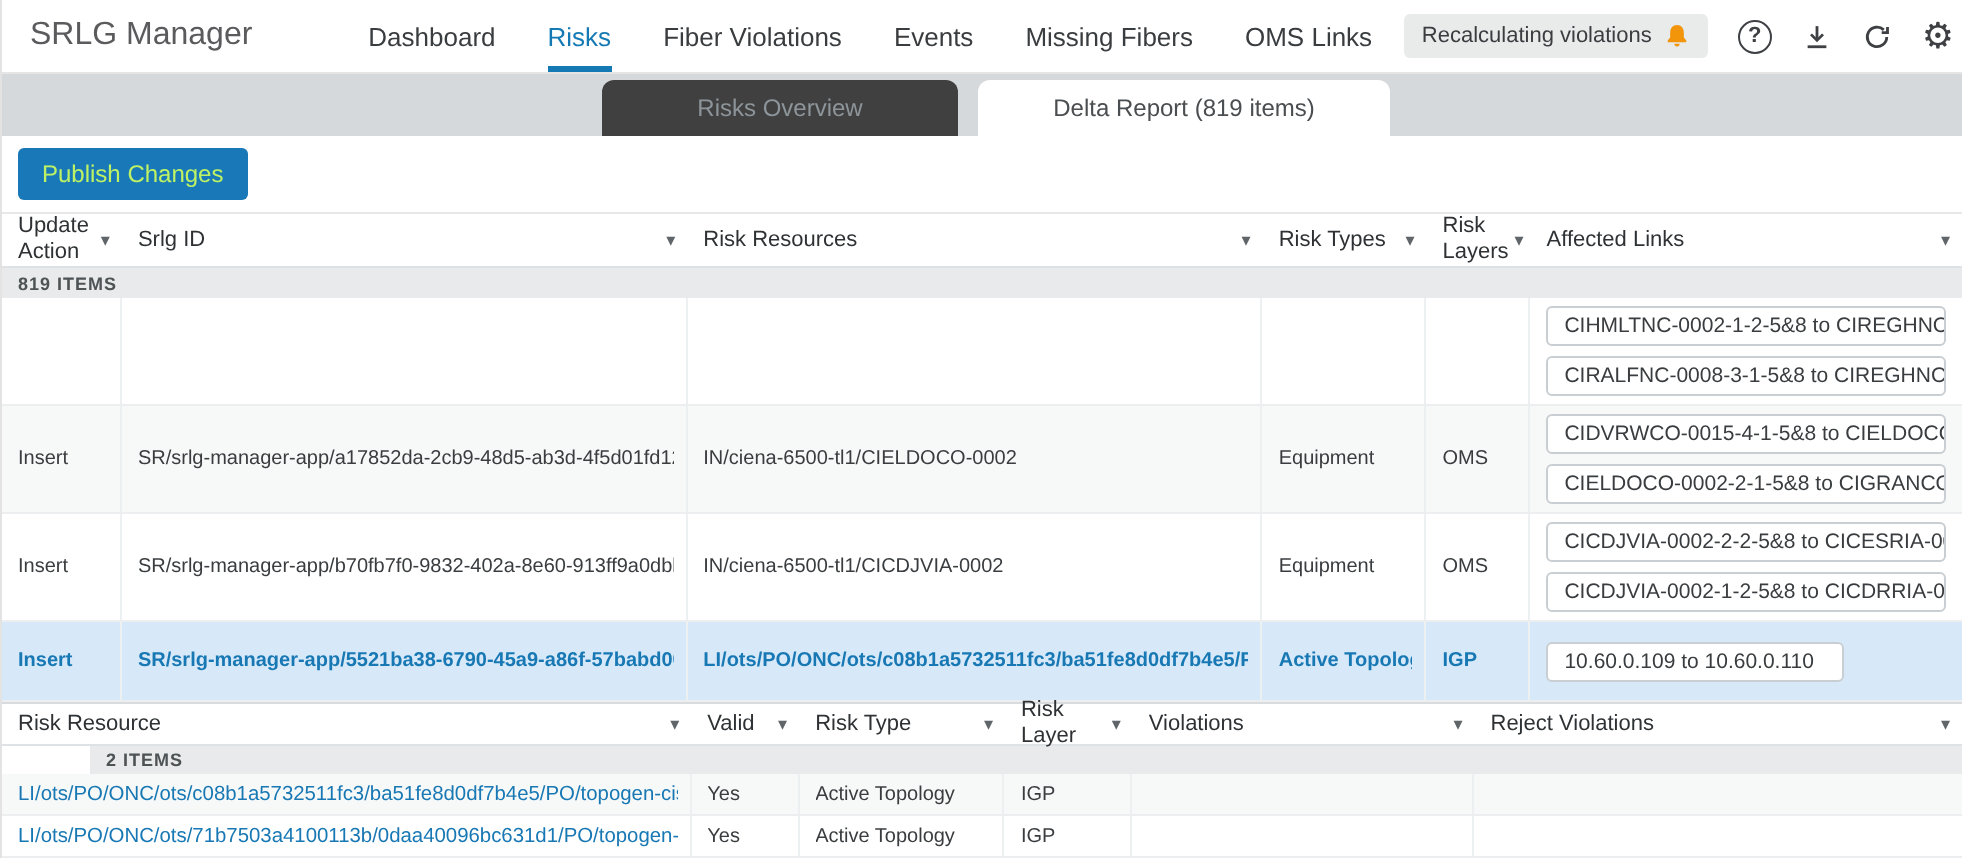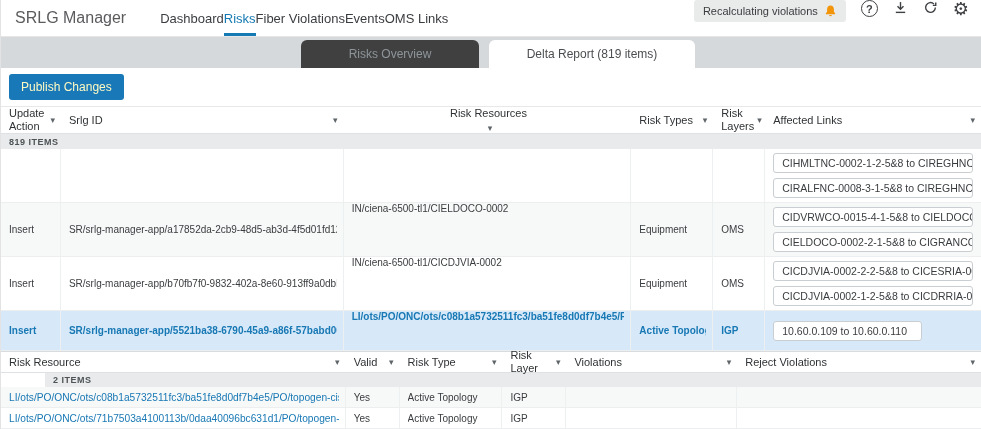--- a/index.html
+++ b/index.html
@@ -3,59 +3,59 @@
 <meta charset="utf-8">
 <style>
   * { margin:0; padding:0; box-sizing:border-box; }
   html,body { background:#f0f0f0; }
   body { font-family:"Liberation Sans", sans-serif; }
   .app { width:981px; height:429px; background:#fff; overflow:hidden; position:relative; border-left:1px solid #e3e3e3; }
 
   
   .topbar { height:37px; display:flex; align-items:stretch; border-bottom:1px solid #e6e6e6; background:#fff; }
   .brand { font-size:16px; color:#5b5b5e; display:flex; align-items:center; padding:0 14px 0 14px; }
-  .nav { display:flex; align-items:stretch; margin-left:20px; }
+  .nav { display:flex; align-items:stretch; gap:26px; margin-left:44px; }
   .nav-item { display:flex; align-items:center; font-size:13px; color:#3a3d3f; cursor:pointer; border-bottom:3px solid transparent; padding-top:3px; }
   .nav-item.active { color:#157ab3; border-bottom-color:#157ab3; }
-  .top-actions { margin-left:auto; display:flex; align-items:flex-start; gap:15px; padding-right:12px; }
+  .top-actions { margin-left:auto; display:flex; align-items:center; gap:15px; padding-right:4px; }
   .recalc-badge { display:flex; align-items:center; gap:6px; background:#e9eaea; border-radius:3px; padding:4px 9px; font-size:11px; color:#3a3d3f; white-space:nowrap; }
   .icon-btn { display:flex; align-items:center; justify-content:center; cursor:pointer; color:#3e4043; }
   .help-circle { width:17px; height:17px; border:1.6px solid #3e4043; border-radius:50%; display:flex; align-items:center; justify-content:center; font-size:11px; font-weight:bold; color:#3e4043; }
   .gear-glyph { font-size:18px; line-height:1; color:#3e4043; }
 
   
   .tabstrip { height:31px; background:#d6d9db; display:flex; align-items:flex-end; }
   .tab { height:28px; display:flex; align-items:center; justify-content:center; font-size:12px; border-radius:6px 6px 0 0; padding:0 26px; cursor:pointer; white-space:nowrap; }
   .tab.inactive { background:#404040; color:#8d959a; margin-left:300px; min-width:178px; }
   .tab.active { background:#ffffff; color:#4b4e50; margin-left:10px; min-width:206px; }
 
   
   .toolbar { height:38px; display:flex; align-items:center; padding:0 8px; background:#fff; }
-  .btn-primary { background:#1979b8; color:#fef9c3; border:none; border-radius:3px; font-size:12px; padding:6px 12px; cursor:pointer; font-family:"Liberation Sans", sans-serif; }
+  .btn-primary { background:#1979b8; color:#bef264; border:none; border-radius:3px; font-size:12px; padding:6px 12px; cursor:pointer; font-family:"Liberation Sans", sans-serif; }
 
   
   .thead { display:flex; border-top:1px solid #e6e8e9; border-bottom:1px solid #dfe2e4; background:#fff; }
   .th { display:flex; align-items:center; justify-content:space-between; font-size:11px; color:#2f3234; padding:0 6px 0 8px; cursor:pointer; }
   .th-label { line-height:1.15; }
   .caret { font-size:9px; color:#5f6569; margin-left:3px; flex:0 0 auto; }
   .group-row { background:#e8eaeb; color:#4e5356; font-size:9px; font-weight:bold; letter-spacing:.5px; display:flex; align-items:center; padding-left:8px; }
   .tr { display:flex; border-bottom:1px solid #eceeef; background:#fff; cursor:pointer; }
   .tr.stripe { background:#f7f8f8; }
   .tr.highlight { background:#d7e9f9; }
   .tr.highlight .cell-text { color:#1878b4; font-weight:bold; }
   .td { display:flex; align-items:center; padding:0 6px 0 8px; border-right:1px solid #edf0f1; overflow:hidden; }
   .td:last-child { border-right:none; }
   .cell-text { font-size:10px; color:#3a3d3f; white-space:nowrap; overflow:hidden; width:100%; }
   .blue-link { color:#1878b4; }
 
   
   .dt-header { height:28px; }
   .c-action { width:60px; }
   .c-srlg  { width:283px;align-items:center; }
-  .c-res   { width:288px;flex-direction:column; }
+  .c-res   { width:288px; }
   .c-types { width:82px; }
   .c-layers{ width:52px; }
   .c-links { width:216px; }
   .dt-group { height:15px; }
   .row-tall { height:54px; }
   .row-mid { height:40px; }
   .chips { display:flex; flex-direction:column; gap:5px; width:100%; }
   .chip { border:1px solid #c9ced2; border-radius:3px; background:#fff; padding:3px 8px; font-size:10.5px; color:#3a3d3f; white-space:nowrap; overflow:hidden; width:200px; cursor:pointer; }
   .chip.fit { width:auto; align-self:flex-start; max-width:200px; padding-right:14px; }
 
@@ -76,20 +76,21 @@
 
 <div class="app">
 
   <header class="topbar">
     <div class="brand">SRLG Manager</div>
     <nav class="nav">
       <div class="nav-item">Dashboard</div>
       <div class="nav-item active">Risks</div>
       <div class="nav-item">Fiber Violations</div>
       <div class="nav-item">Events</div>
+      <div class="nav-item">Missing Fibers</div>
       <div class="nav-item">OMS Links</div>
     </nav>
     <div class="top-actions">
       <div class="recalc-badge">
         <span>Recalculating violations</span>
         <span class="icon-btn">
           <svg width="13" height="14" viewBox="0 0 16 16">
               <path fill="#f2950a" d="M8 1.2c-2.6 0-4.2 2-4.2 4.6v3.1L2.3 10.8v1.1h11.4v-1.1L12.2 8.9V5.8c0-2.6-1.6-4.6-4.2-4.6zM6.4 12.8a1.6 1.6 0 0 0 3.2 0z"></path>
             </svg>
         </span>

